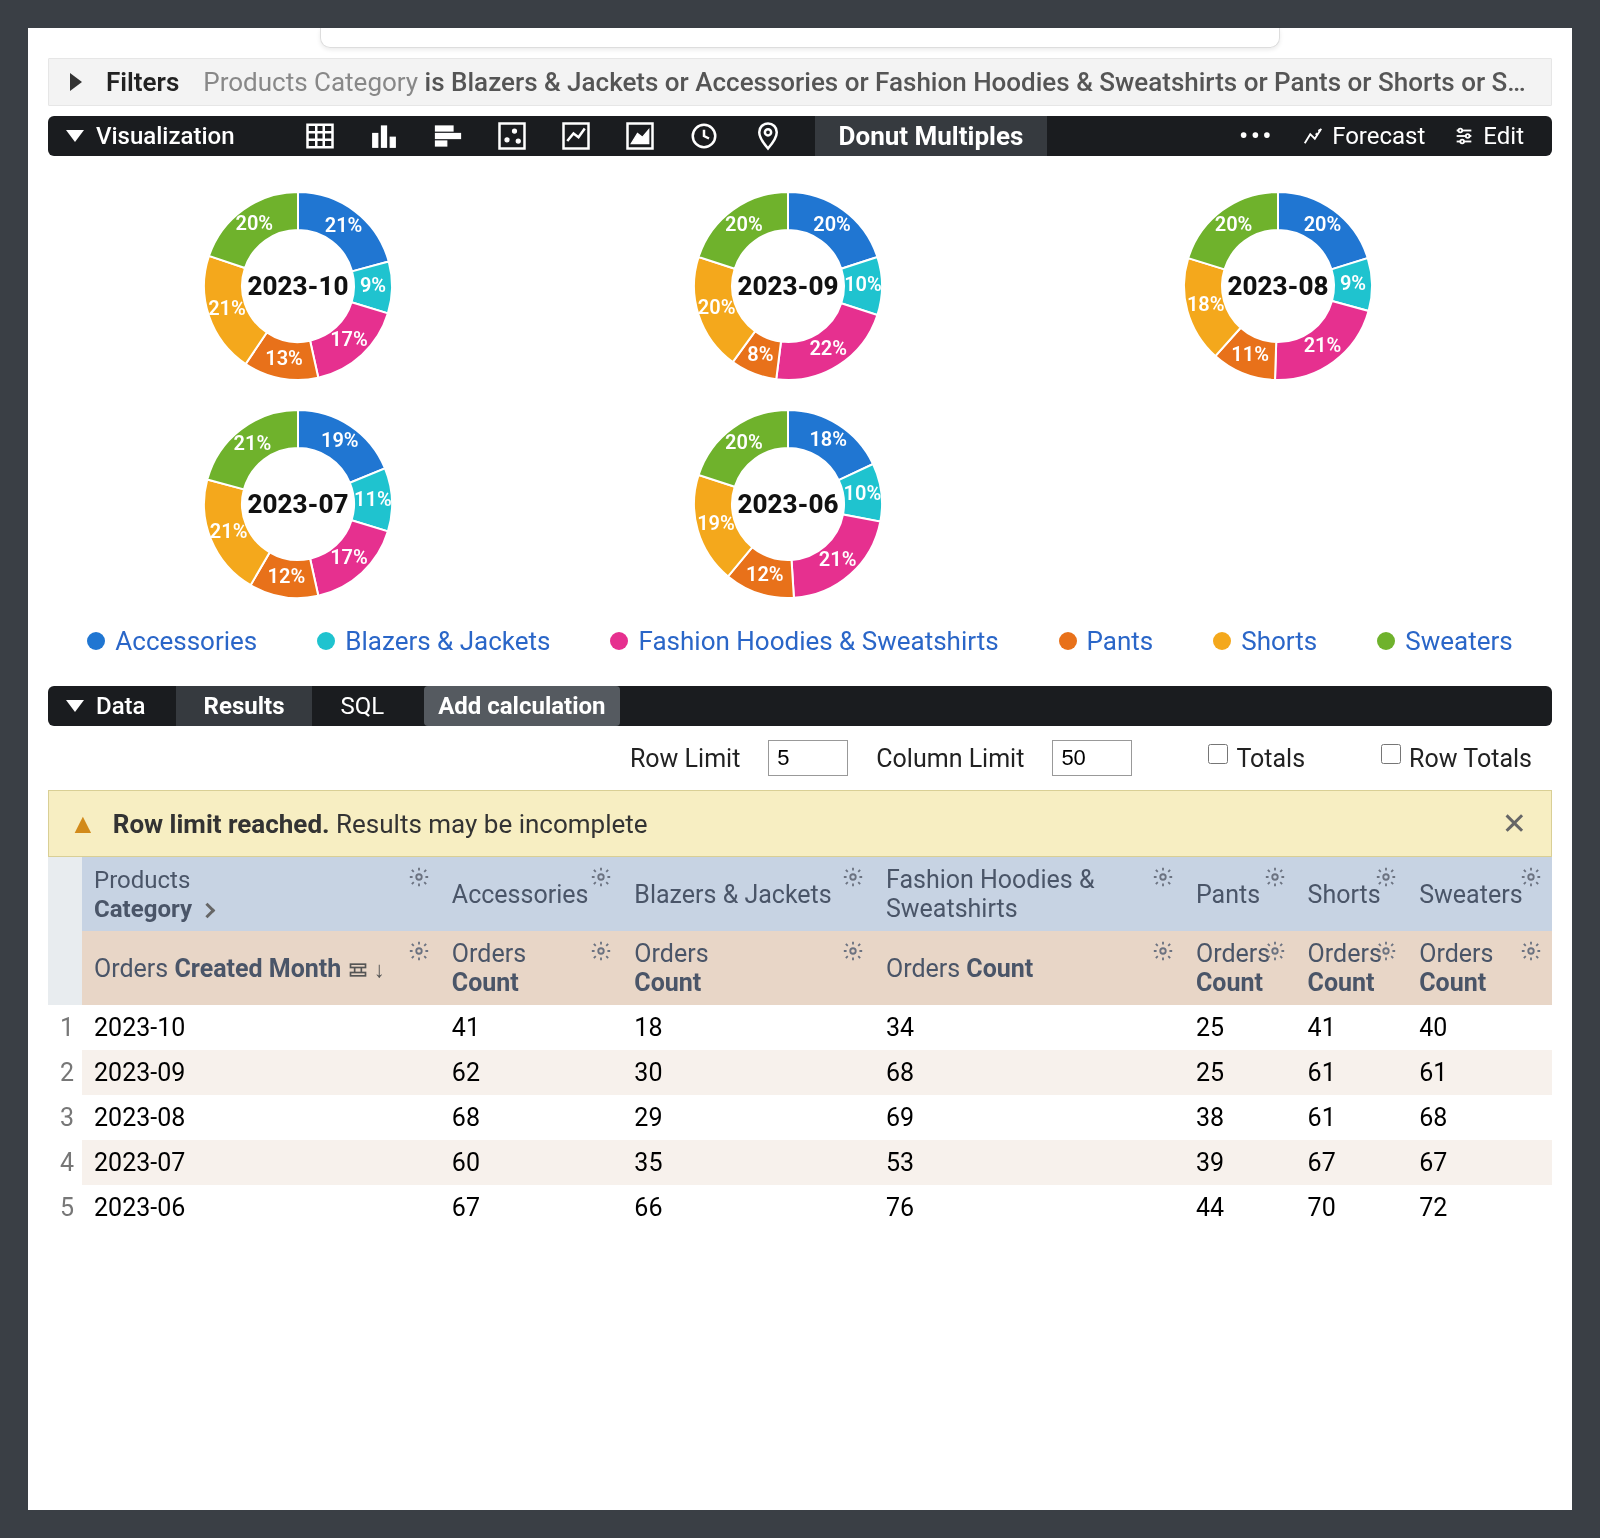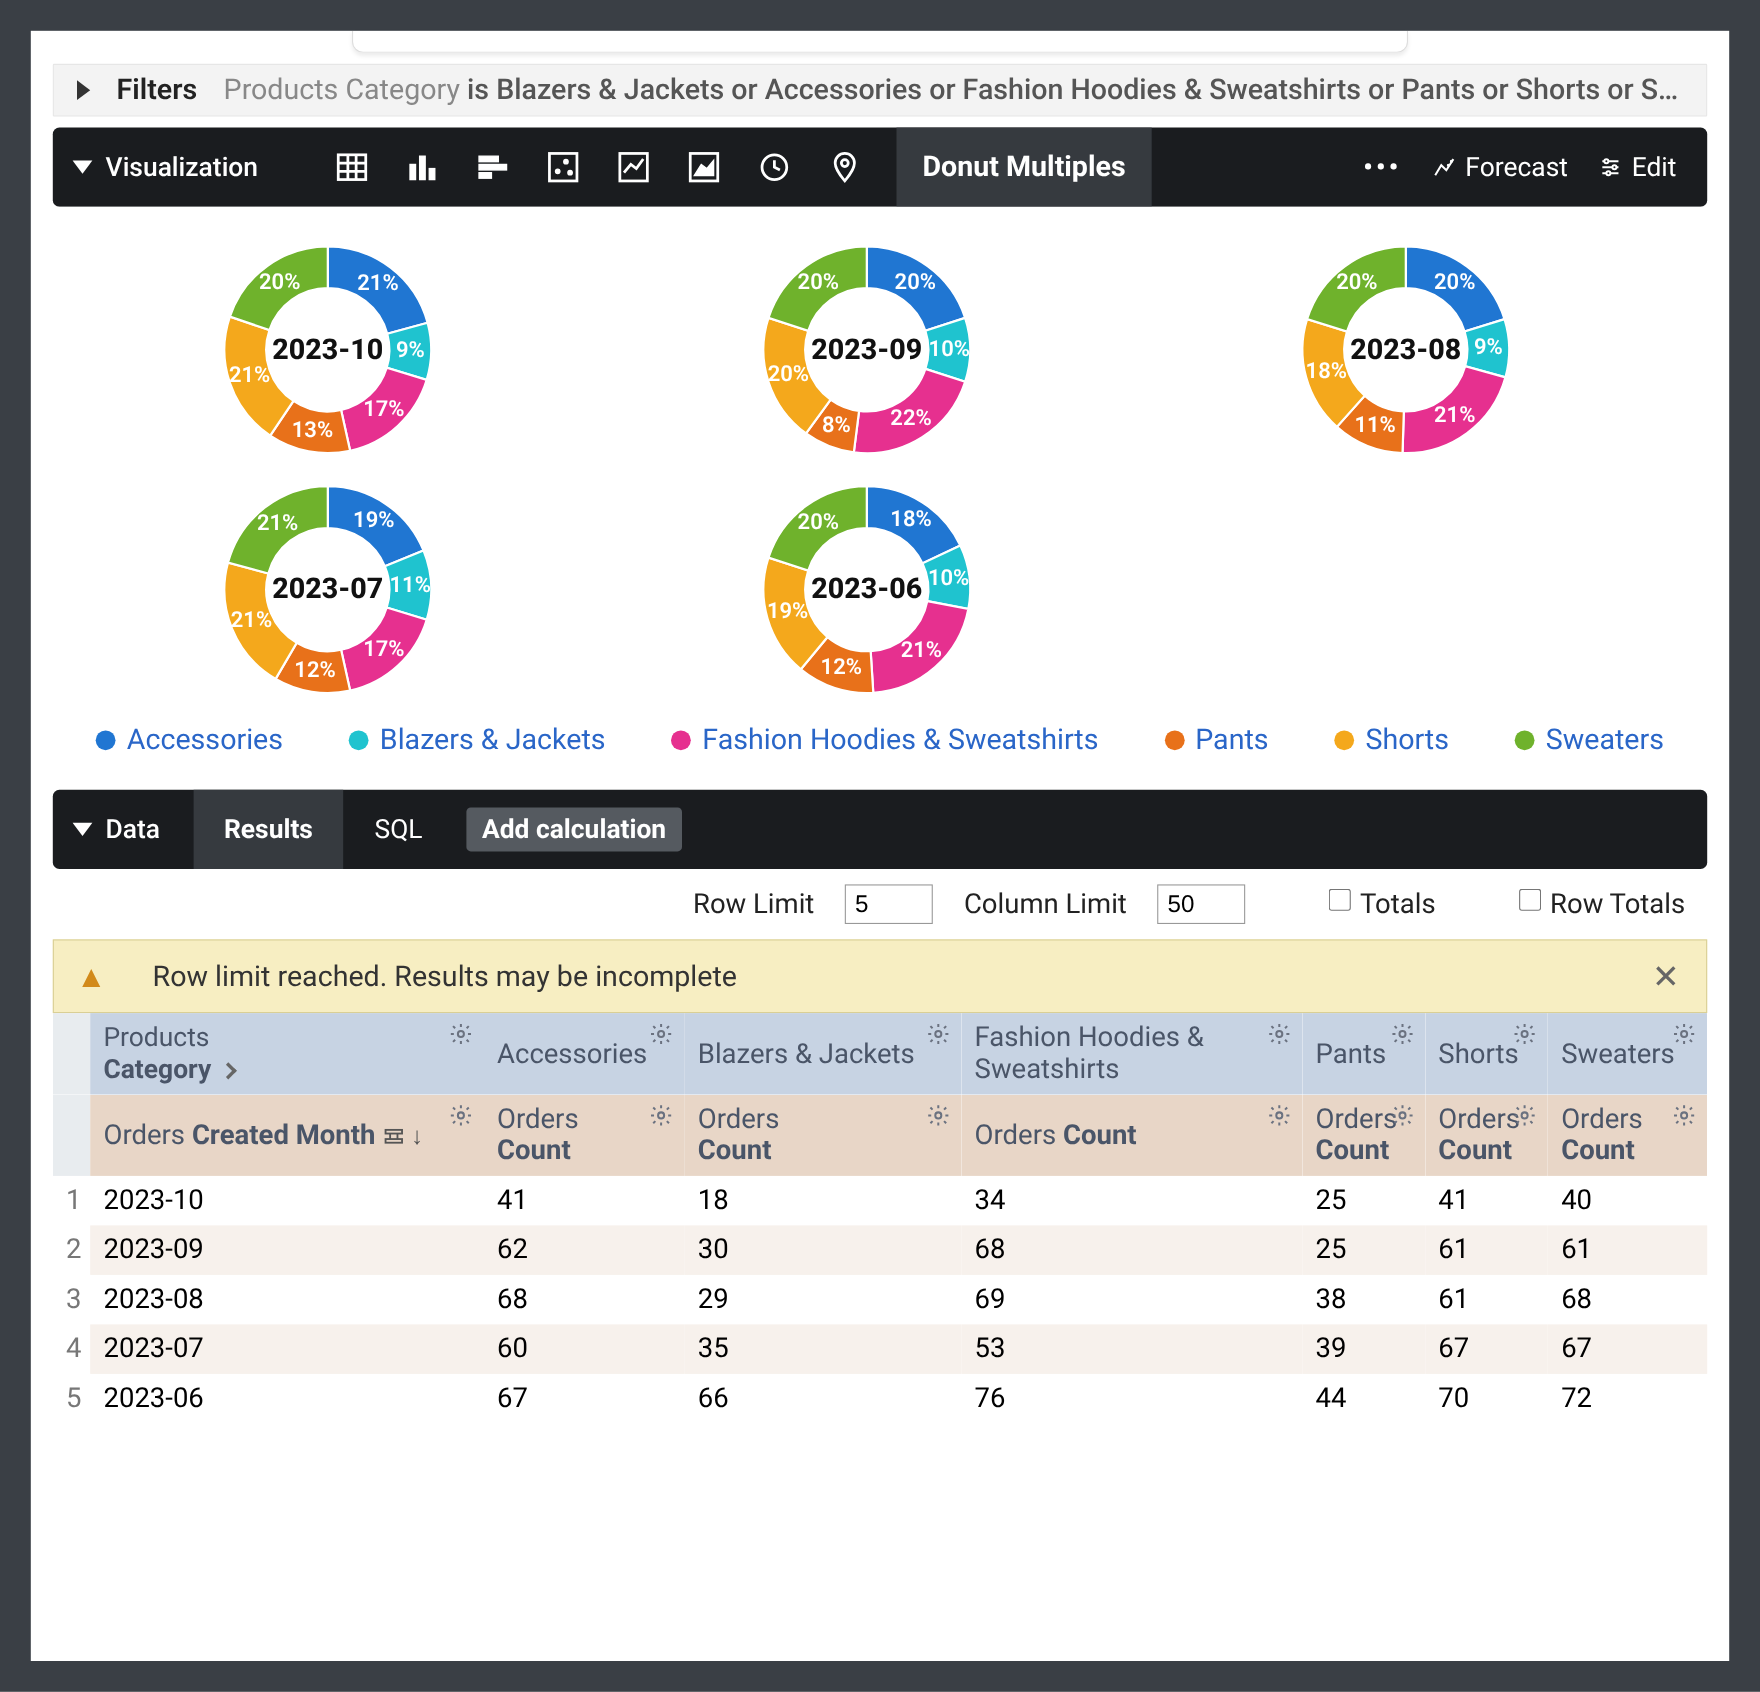--- a/index.html
+++ b/index.html
@@ -8,21 +8,21 @@
   .frame { background: #fff; width: 100%; height: 100%; display: flex; flex-direction: column; }
   .topstub { height: 20px; display:flex; justify-content:center; }
   .topstub .stubbox { width: 960px; height:20px; border:1px solid #ddd; border-top:none; border-radius: 0 0 10px 10px; box-shadow: 0 2px 4px rgba(0,0,0,.08); }
   .filters-bar { margin: 10px 20px 10px 20px; background:#f3f3f3; border:1px solid #e6e6e6; border-radius:1px; display:flex; align-items:center; padding: 8px 21px; font-size:26px; color:#444; gap:24px; }
   .filters-caret { width:0;height:0;border-top:9px solid transparent;border-bottom:9px solid transparent;border-left:12px solid #333; }
   .filters-label { font-weight:600; color:#222; }
   .filters-text { flex:1; white-space:nowrap; overflow:hidden; text-overflow:ellipsis; color:#888; }
   .filters-text .dimname { color:#888; }
   .filters-text .rest { color:#555; font-weight:500; }
 
-  .section-bar { margin: 0 20px; background:#1a1c1f; color:#fff; border-radius:6px; display:flex; align-items:center; height:72px; font-size:24px; }
+  .section-bar { margin: 0 20px; background:#1a1c1f; color:#fff; border-radius:6px; display:flex; align-items:center; height:40px; font-size:24px; }
   .section-bar .caret { margin:0 12px 0 18px; width:0;height:0;border-left:9px solid transparent;border-right:9px solid transparent;border-top:12px solid #fff; }
   .section-bar .title { font-weight:500; margin-right:30px; }
   .vis-icons { display:flex; align-items:center; gap:34px; margin-left:40px; }
   .vis-icon { width:30px;height:26px; display:flex;align-items:center;justify-content:center; }
   .vis-icon svg { stroke:#fff; fill:none; }
   .vis-sel { background:#363a3f; padding:0 24px; height:100%; display:flex; align-items:center; margin-left:32px; }
   .vis-sel .lbl { font-weight:700; font-size:26px; }
   .vis-right { margin-left:auto; display:flex; align-items:center; gap:28px; padding-right:28px; height:100%; }
   .vis-right .dots { letter-spacing:3px; font-weight:700; }
   .vis-right .fx { display:flex; align-items:center; gap:8px; }
@@ -45,21 +45,21 @@
   .data-bar .addcalc { background:#555a60; border-radius:4px; padding:6px 14px; margin-left:12px; font-size:24px;font-weight:bold; }
 
   .limits-row { display:flex; align-items:center; justify-content:flex-end; gap:28px; padding:14px 40px; font-size:25px; color:#222; }
   .limits-row input[type=text]{ width:80px; height:36px; border:1px solid #999; font-size:22px; padding:0 8px; }
   .limits-row label { display:flex; gap:8px;margin-left:48px; }
   .limits-row input[type=checkbox]{ width:20px;height:20px; }
 
   .warning { margin:0 20px; background:#f7eec2; border:1px solid #d9cf95; display:flex; align-items:center; padding:16px 20px; font-size:26px; color:#333; position:relative; }
   .warning .tri { color:#d28a1a; margin-right:16px; font-size:28px; }
   .warning .closex { position:absolute; right:24px; font-size:30px; color:#666; }
-  .warning strong { font-weight:400;margin-left:26px; }
+  .warning strong { font-weight:700; }
 
   table.data { width:calc(100% - 40px); margin:0 20px; border-collapse:collapse; font-size:25px; }
   table.data th, table.data td { text-align:left; padding:8px 12px; }
   table.data thead tr.catrow th { background:#c7d3e3; color:#4a5568; font-weight:400; position:relative; }
   table.data thead tr.catrow th.idx { width:34px; background:#e8ecef; }
   table.data thead tr.catrow th .gear { position:absolute; right:10px; top:8px; }
   table.data thead tr.measrow th { background:#e8d6c7; color:#4a5568; font-weight:400; position:relative; }
   table.data thead tr.measrow th.idx { background:#e8ecef; }
   table.data thead tr.measrow th .gear { position:absolute; right:10px; top:8px; }
   table.data tbody td.idx { color:#777; text-align:right; padding-right:8px; width:34px; }

